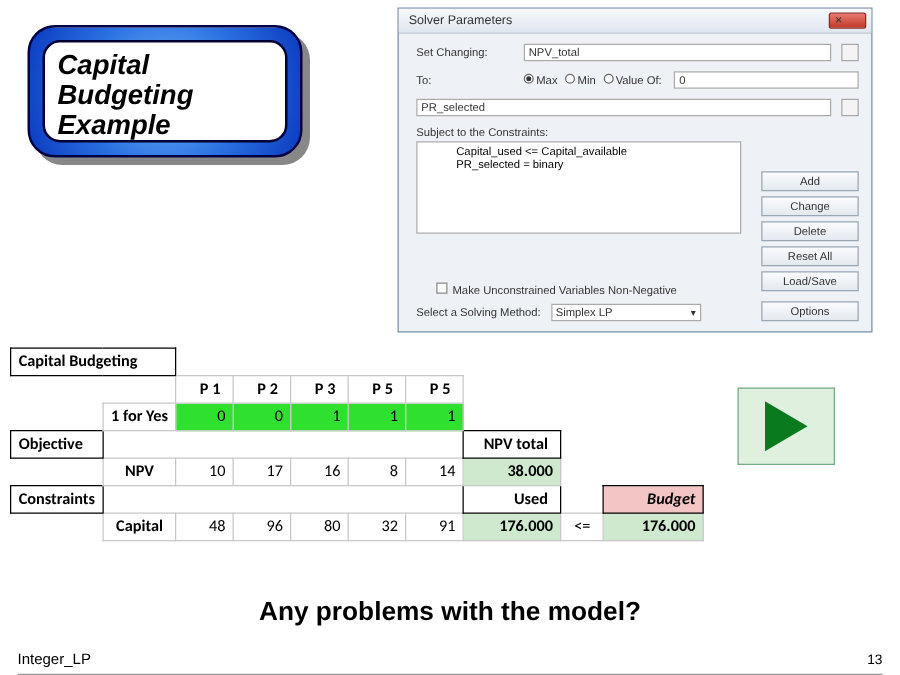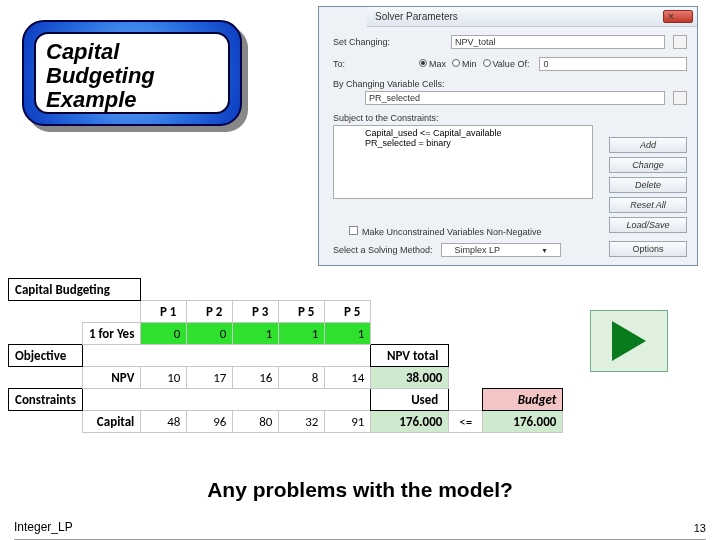--- a/index.html
+++ b/index.html
@@ -6,48 +6,48 @@
   body { width: 720px; height: 540px; background: #fff; font-family: Verdana, Arial, sans-serif; font-size: 12px; position: relative; overflow: hidden; }
 
   
   .plaque-shadow { position: absolute; left: 28px; top: 26px; width: 220px; height: 106px; background: #888; border-radius: 22px; }
   .plaque { position: absolute; left: 22px; top: 20px; width: 220px; height: 106px; border-radius: 22px; background: radial-gradient(circle at 50% 50%, #6fb8ff 0%, #2a6fe0 55%, #0a3abf 100%); border: 2px solid #004; }
   .plaque-inner { position: absolute; left: 10px; top: 10px; right: 10px; bottom: 10px; background: #fff; border-radius: 14px; border: 2px solid #003; padding: 6px 10px; }
   .plaque-inner h1 { font-family: Verdana, sans-serif; font-weight: bold; font-style: italic; font-size: 22px; line-height: 1.1; color: #000; }
 
   
   .dialog { position: absolute; left: 318px; top: 6px; width: 380px; height: 260px; border: 1px solid #7a8fa6; background: #eef1f5; font-size: 9px; color: #333; }
-  .dlg-title { height: 20px; background: linear-gradient(#f7f9fc,#dfe6ee); border-bottom: 1px solid #c0c8d2; display: flex; align-items: center; padding: 0 4px; margin-left: 48px; }
+  .dlg-title { height: 20px; background: linear-gradient(#f7f9fc,#dfe6ee); border-bottom: 1px solid #c0c8d2; display: flex; align-items: center; padding: 0 4px; }
   .dlg-title span { flex: 1; padding-left: 4px; font-size: 10px; color: #333; }
   .dlg-close { width: 30px; height: 13px; background: linear-gradient(#e97a6f,#c0392b); border: 1px solid #8f2a22; border-radius: 2px; display: flex; align-items: center; justify-content: center; color: #fff; font-size: 9px; line-height: 1; }
   .dlg-body { padding: 8px 10px 8px 14px; }
   .dlg-row { display: flex; align-items: center; margin-bottom: 8px; gap: 6px; }
   .dlg-label { width: 80px; font-size: 9px; color: #333; }
-  .dlg-input { flex: 1; height: 14px; border: 1px solid #aaa; background: #fff; font-size: 9px; padding: 0 3px; display: flex; align-items: center; margin-left: 32px; }
+  .dlg-input { flex: 1; height: 14px; border: 1px solid #aaa; background: #fff; font-size: 9px; padding: 0 3px; display: flex; align-items: center; }
   .dlg-input-sm { width: 100px; }
   .ref-btn { width: 14px; height: 14px; border: 1px solid #aaa; background: #f4f4f4; margin-left: 2px; }
   .radios { display: flex; gap: 6px; align-items: center; font-size: 9px; }
   .radio { width: 8px; height: 8px; border: 1px solid #666; border-radius: 50%; background: #fff; display: inline-block; margin-right: 2px; position: relative; }
   .radio.on::after { content: ""; position: absolute; left: 1px; top: 1px; width: 4px; height: 4px; background: #333; border-radius: 50%; }
   .dlg-subhead { font-size: 9px; color: #333; margin: 4px 0 2px 0; }
   .constraint-box { border: 1px solid #aaa; background: #fff; height: 74px; width: 260px; font-size: 9px; padding: 2px 3px; color: #000; }
   .constraint-box .line { white-space: nowrap; margin-left: 28px; }
-  .dlg-btn-col { position: absolute; right: 10px; top: 130px; width: 78px; display: flex; flex-direction: column; gap: 4px; font-style: italic; }
+  .dlg-btn-col { position: absolute; right: 10px; top: 130px; width: 78px; display: flex; flex-direction: column; gap: 4px; }
   .dlg-btn { height: 16px; border: 1px solid #9aa7b5; background: linear-gradient(#fafbfd,#e4e9ef); font-size: 9px; display: flex; align-items: center; justify-content: center; color: #333; }
   .chk { width: 9px; height: 9px; border: 1px solid #888; background: #fff; display: inline-block; margin-right: 4px; }
   .dlg-bottom { position: absolute; left: 14px; bottom: 8px; right: 10px; }
   .dlg-bottom .row2 { display: flex; align-items: center; gap: 8px; }
-  .sel { height: 14px; border: 1px solid #aaa; background: #fff; font-size: 9px; padding: 0 13px; display: flex; align-items: center; width: 120px; justify-content: space-between; }
+  .sel { height: 14px; border: 1px solid #aaa; background: #fff; font-size: 9px; padding: 0 3px; display: flex; align-items: center; width: 120px; justify-content: space-between; }
   .sel .caret { font-size: 8px; }
 
   
   .sheet { position: absolute; left: 8px; top: 278px; width: 704px; }
   table.sp { border-collapse: collapse; }
   table.sp td, table.sp th { border: 1px solid #c7c7c7; height: 22px; font-size: 13px; font-family: Calibri, Arial, sans-serif; padding: 0 6px; text-align: right; background: #fff; }
-  table.sp .lbl { text-align: right; font-weight: bold; }
+  table.sp .lbl { text-align: center; font-weight: bold; }
   table.sp .hdr { font-weight: bold; text-align: right; padding-right: 10px; }
   table.sp .section { font-weight: bold; text-align: left; border: 1px solid #000; }
   .green { background: #2fe02f !important; }
   .ltgreen { background: #cfe9cf !important; font-weight: bold; }
   .pink { background: #f3c5c5 !important; font-weight: bold; text-align: center; font-style: italic; }
   .noborder { border: none !important; background: transparent !important; }
   .w-a { width: 120px; }
   .w-p { width: 46px; }
   .w-tot { width: 78px; }
   .w-gap { width: 34px; }
@@ -101,21 +101,20 @@
       <div class="dlg-label">To:</div>
       <div class="radios">
         <span><span class="radio on"></span><span>Max</span></span>
         <span><span class="radio"></span><span>Min</span></span>
         <span><span class="radio"></span><span>Value Of:</span></span>
       </div>
       <div class="dlg-input dlg-input-sm" style="margin-left:4px">
           <span>0</span>
         </div>
     </div>
-    <div class="dlg-subhead">By Changing Variable Cells:</div>
     <div class="dlg-row">
       <div class="dlg-input">
           <span>PR_selected</span>
         </div>
       <div class="ref-btn"></div>
     </div>
     <div class="dlg-subhead">Subject to the Constraints:</div>
     <div class="constraint-box">
       <div class="line">Capital_used &lt;= Capital_available</div>
       <div class="line">PR_selected = binary</div>

